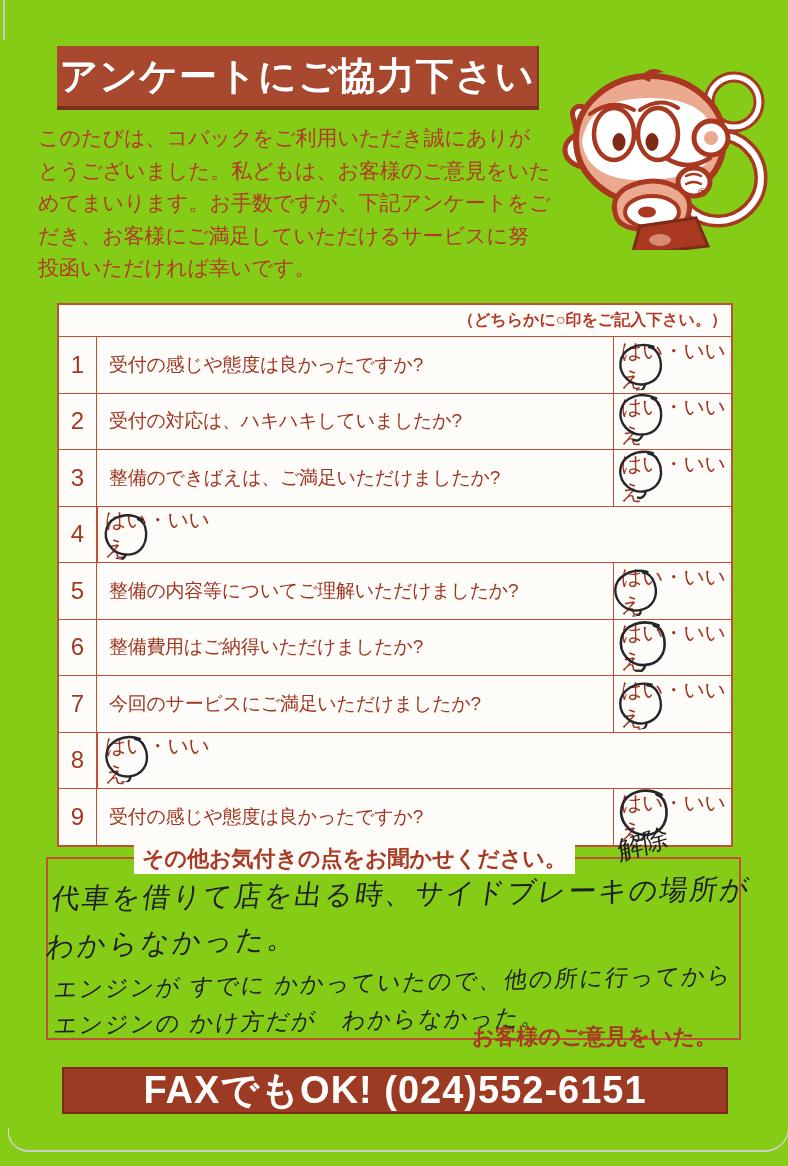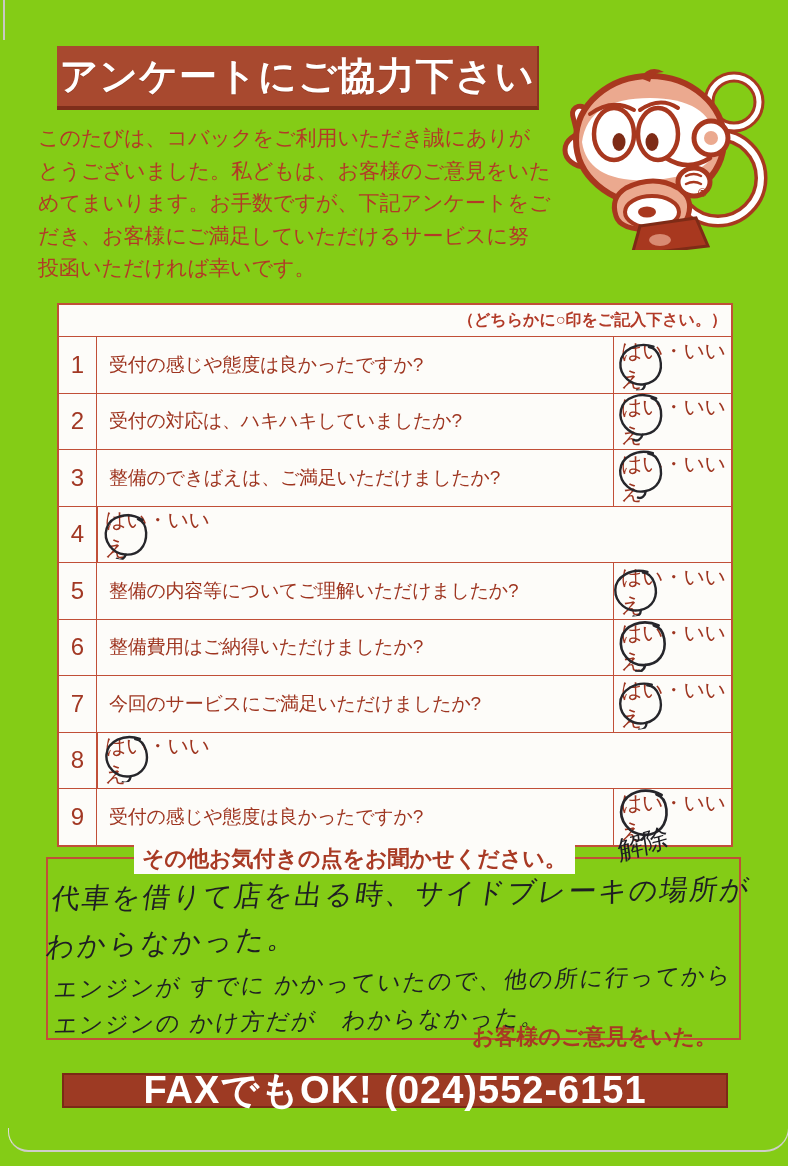--- a/index.html
+++ b/index.html
@@ -20,24 +20,24 @@
   }
   .header-banner{
     left:57px;top:46px;width:482px;height:64px;
     background:#a8492f;
     border-bottom:4px solid #7e2e1a;
     border-right:2px solid #8a3520;
     font-size:38px;letter-spacing:1px;
     text-shadow:0 1px 0 rgba(120,40,20,.35);
   }
   .footer-banner{
-    left:62px;top:1067px;width:666px;height:35px;
+    left:62px;top:1067px;width:666px;height:47px;
     background:#9d3a23;
     border:2px solid #7a2a16;
-    font-size:38px;letter-spacing:1px;margin-top:6px;
+    font-size:38px;letter-spacing:1px;
   }
   
   .intro{
     position:absolute;left:38px;top:122px;width:516px;
     color:#b23a27;font-size:21px;line-height:32.6px;font-weight:500;
   }
   .intro div{white-space:nowrap;}
   
   .mascot{position:absolute;left:548px;top:50px;width:228px;height:200px;}
   .mascot svg{width:100%;height:100%;}

